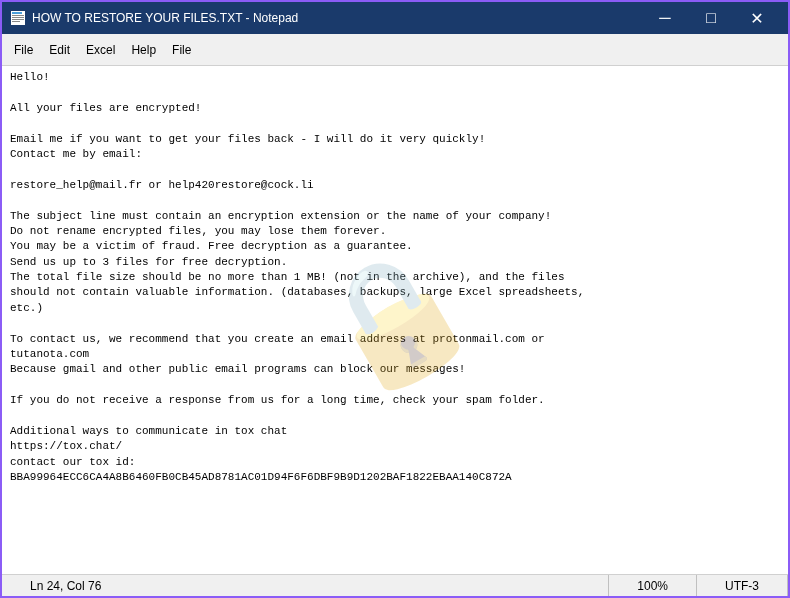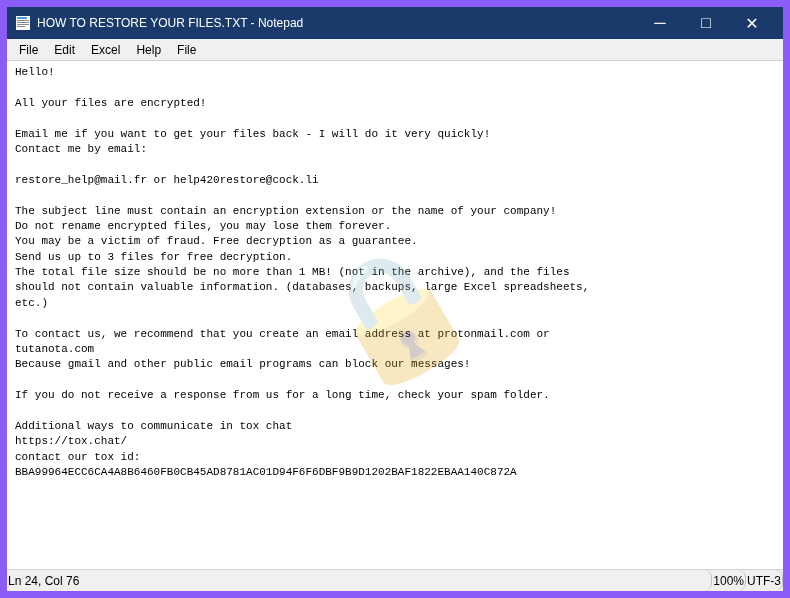--- a/index.html
+++ b/index.html
@@ -16,21 +16,21 @@
       justify-content: center;
       align-items: center;
       width: 790px;
       height: 598px;
     }
 
     .window {
       width: 790px;
       height: 598px;
       background: #ffffff;
-      border: 7px solid #8b5cf6;
+      border: 2px solid #8b5cf6;
       display: flex;
       flex-direction: column;
       box-shadow: 2px 2px 8px rgba(0,0,0,0.4);
     }
 
     .title-bar {
       background: #1a3a6b;
       color: #ffffff;
       height: 32px;
       display: flex;
@@ -71,21 +71,21 @@
       font-size: 16px;
       cursor: pointer;
       display: flex;
       align-items: center;
       justify-content: center;
       font-family: 'Segoe UI', Arial, sans-serif;
     }
 
     .menu-bar {
       background: #f0f0f0;
-      height: 22px;
+      height: 32px;
       display: flex;
       align-items: center;
       padding: 0 4px;
       border-bottom: 1px solid #d0d0d0;
       flex-shrink: 0;
     }
 
     .menu-item {
       padding: 2px 8px;
       font-family: 'Segoe UI', Arial, sans-serif;
@@ -130,26 +130,25 @@
       display: flex;
       align-items: center;
       border-top: 1px solid #d0d0d0;
       flex-shrink: 0;
       font-family: 'Segoe UI', Arial, sans-serif;
       font-size: 12px;
       color: #000000;
     }
 
     .status-item {
-      padding: 0 1px;
+      padding: 0 28px;
       border-right: 1px solid #c0c0c0;
       height: 100%;
       display: flex;
       align-items: center;
-      border-radius: 8px;
     }
 
     .status-item:first-child {
       flex: 1;
     }
 
     
     .content-area::-webkit-scrollbar {
       width: 16px;
     }

